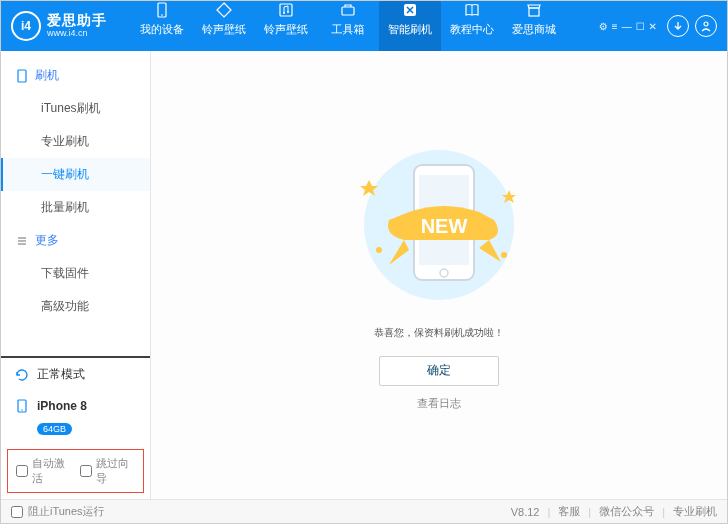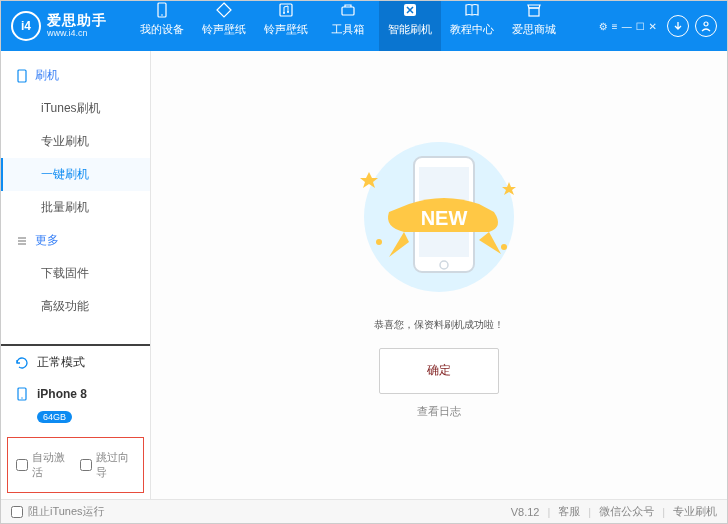--- a/index.html
+++ b/index.html
@@ -33,29 +33,29 @@
 .section-head { display: flex; align-items: center; gap: 6px; padding: 8px 14px; color: #3b82f6; }
 .section-head .sh-icon { width: 14px; height: 14px; display: flex; align-items: center; justify-content: center; color: #0d8bf2; }
 .menu-item { padding: 8px 14px 8px 40px; cursor: pointer; color: #555; }
 .menu-item.active { color: #0d8bf2; border-left: 2px solid #0d8bf2; background: #f5faff; padding-left: 38px; }
 
 .side-bottom { border-top: 2px solid #404040; }
 .mode-row, .device-row { display: flex; align-items: center; gap: 8px; padding: 8px 14px; }
 .mode-row svg, .device-row svg { flex-shrink: 0; }
 .storage-badge { background: #0d8bf2; color: #fff; font-size: 9px; padding: 1px 6px; border-radius: 8px; margin-left: 22px; display: inline-block; }
 
-.red-box { border: 1.5px solid #e74c3c; margin: 6px; padding: 12px 8px; display: flex; gap: 9px; font-size: 11px; color: #888; }
+.red-box { border: 1.5px solid #e74c3c; margin: 6px; padding: 6px 8px; display: flex; gap: 9px; font-size: 11px; color: #888; }
 .red-box label { display: flex; align-items: center; gap: 4px; cursor: pointer; }
 .red-box input[type="checkbox"] { width: 12px; height: 12px; }
 
 
 .main { flex: 1; display: flex; flex-direction: column; align-items: center; justify-content: center; background: #fdfdfd; position: relative; }
 .illus { width: 220px; height: 170px; margin-bottom: 16px; }
 .msg { font-size: 10px; color: #555; margin-bottom: 16px; }
-.ok-btn { width: 120px; height: 46px; border: 1px solid #d0d0d0; background: #fff; font-size: 12px; color: #7f1d1d; cursor: pointer; border-radius: 2px; margin-bottom: 10px; }
+.ok-btn { width: 120px; height: 30px; border: 1px solid #d0d0d0; background: #fff; font-size: 12px; color: #0c4a6e; cursor: pointer; border-radius: 2px; margin-bottom: 10px; }
 .log-link { font-size: 11px; color: #888; cursor: pointer; }
 
 
 .footer { height: 24px; background: #f7f7f7; border-top: 1px solid #e5e5e5; display: flex; align-items: center; font-size: 11px; color: #888; padding: 0 10px; gap: 48px; }
 .footer .left { display: flex; align-items: center; gap: 5px; }
 .footer .right { margin-left: auto; display: flex; align-items: center; gap: 8px; }
 .footer .sep { color: #ccc; }
 .footer input[type="checkbox"] { width: 12px; height: 12px; }
 </style>
 </head>

